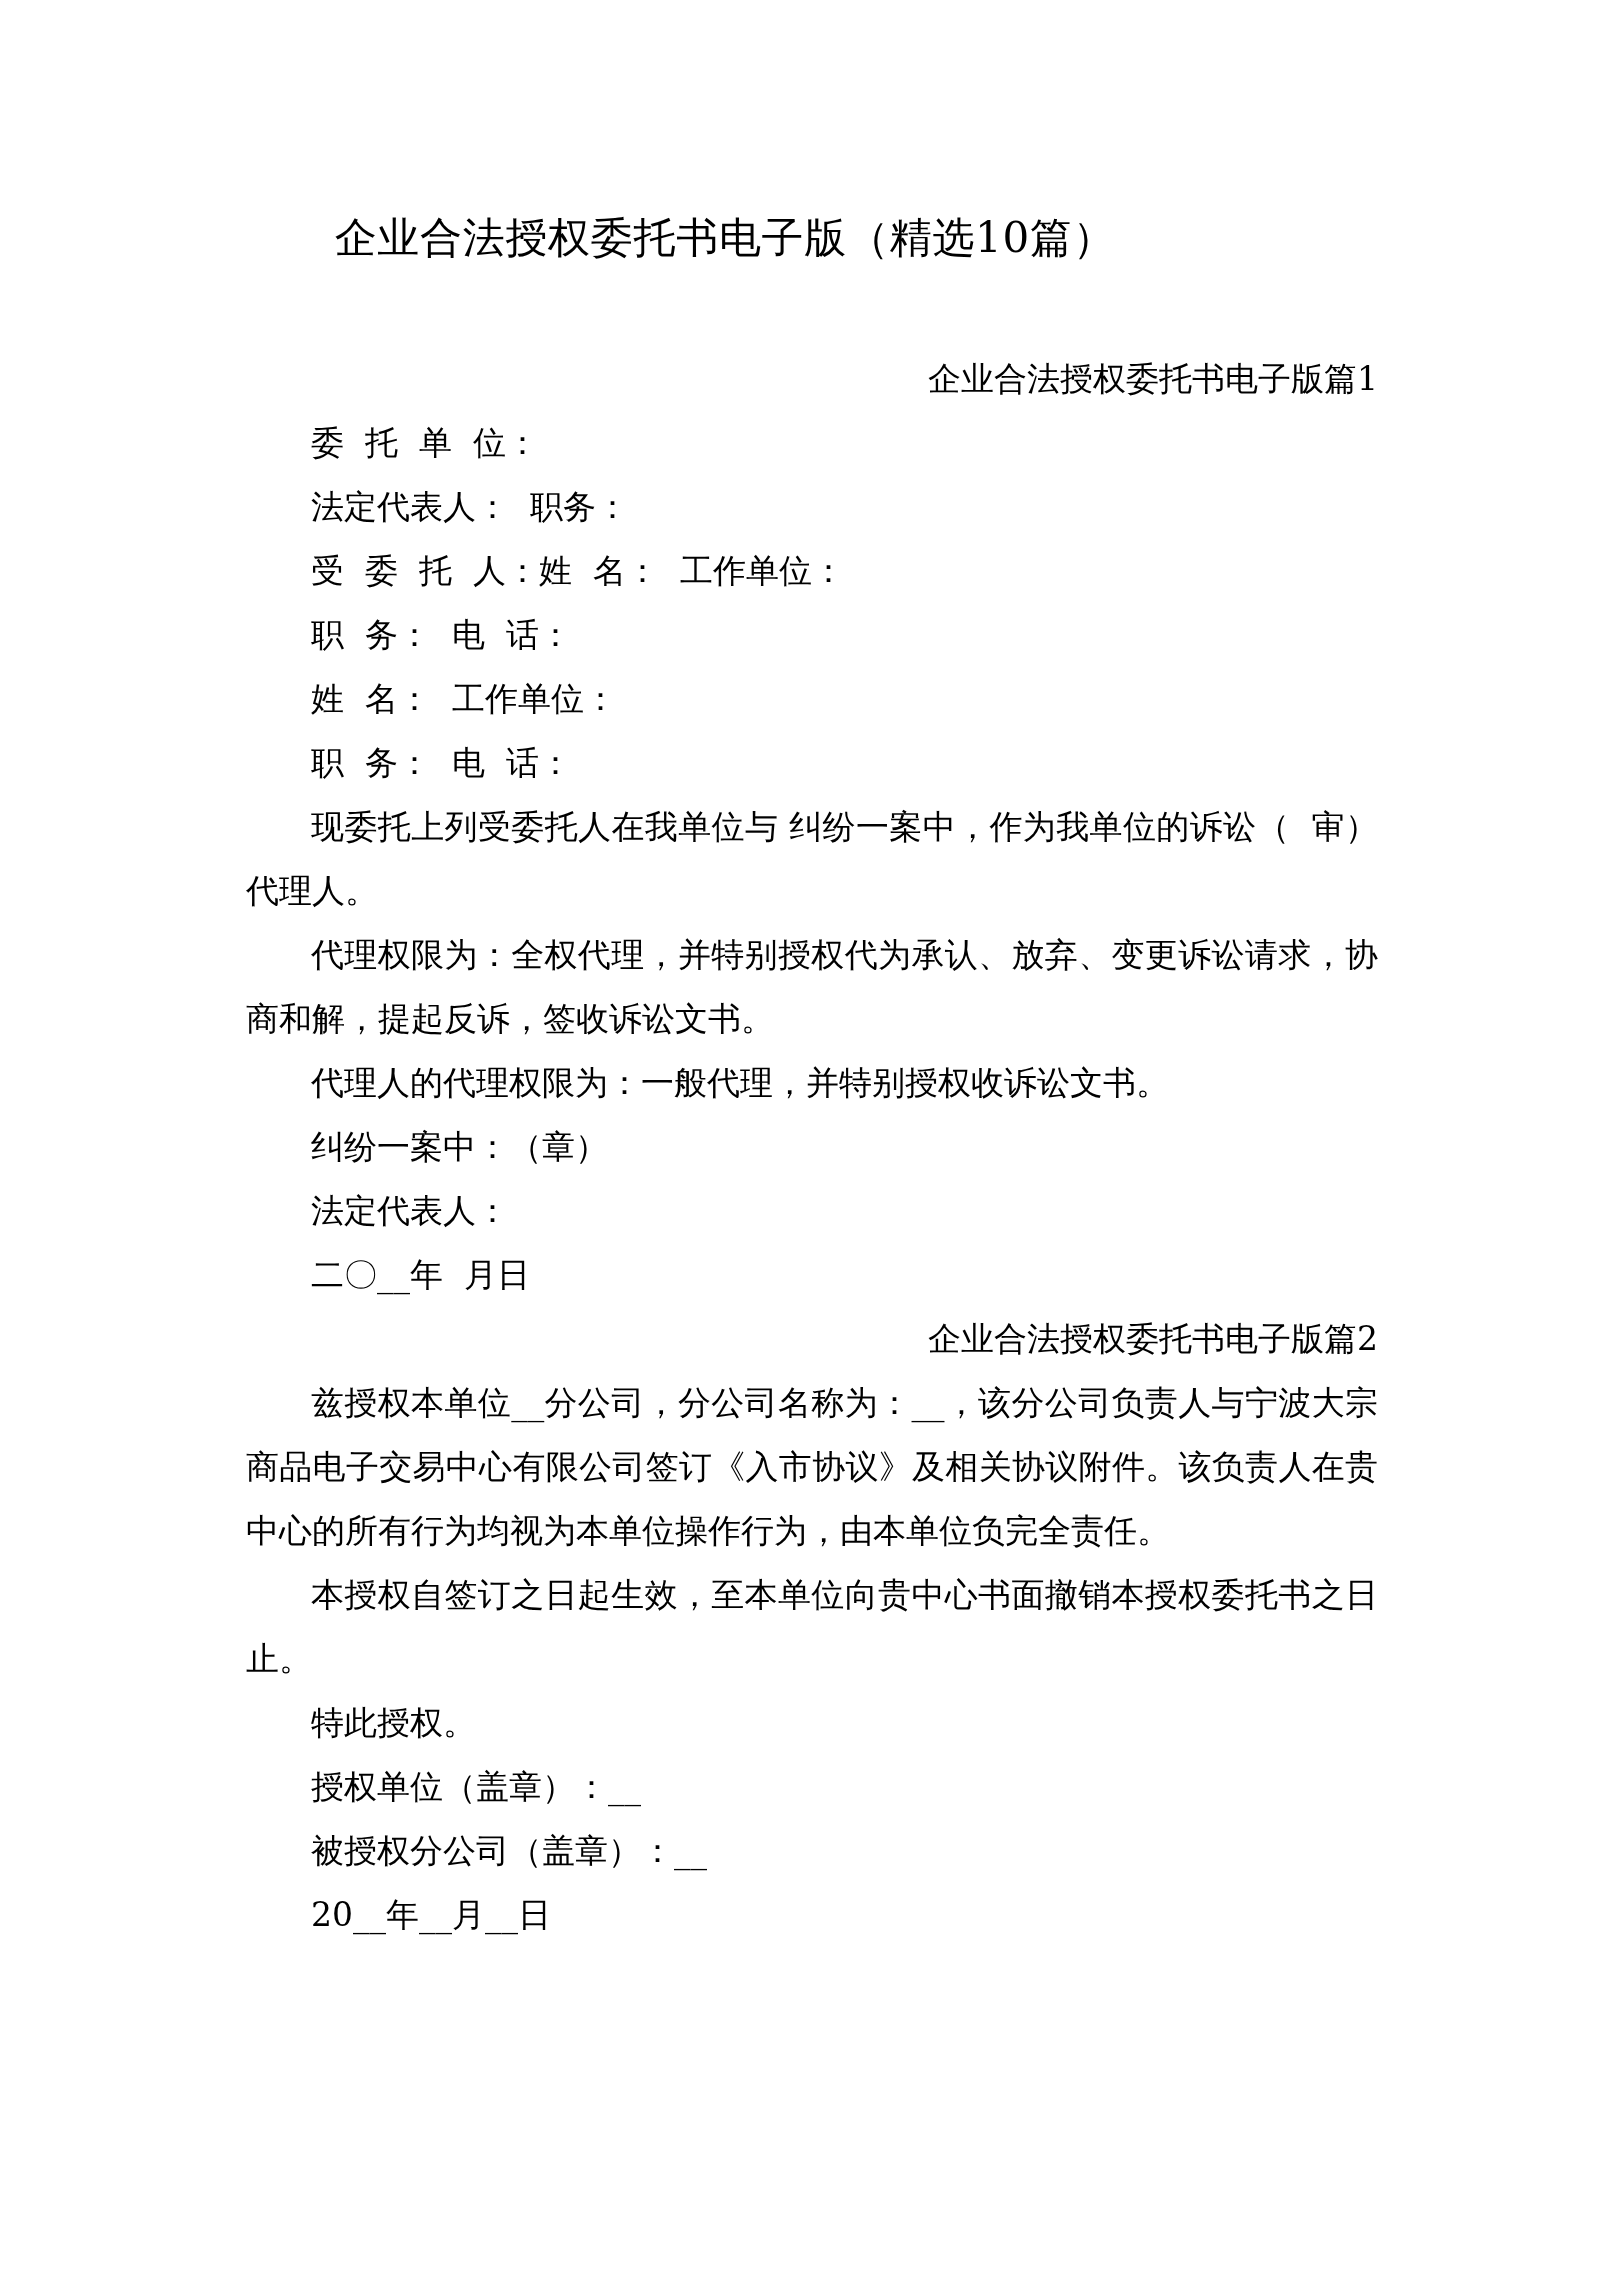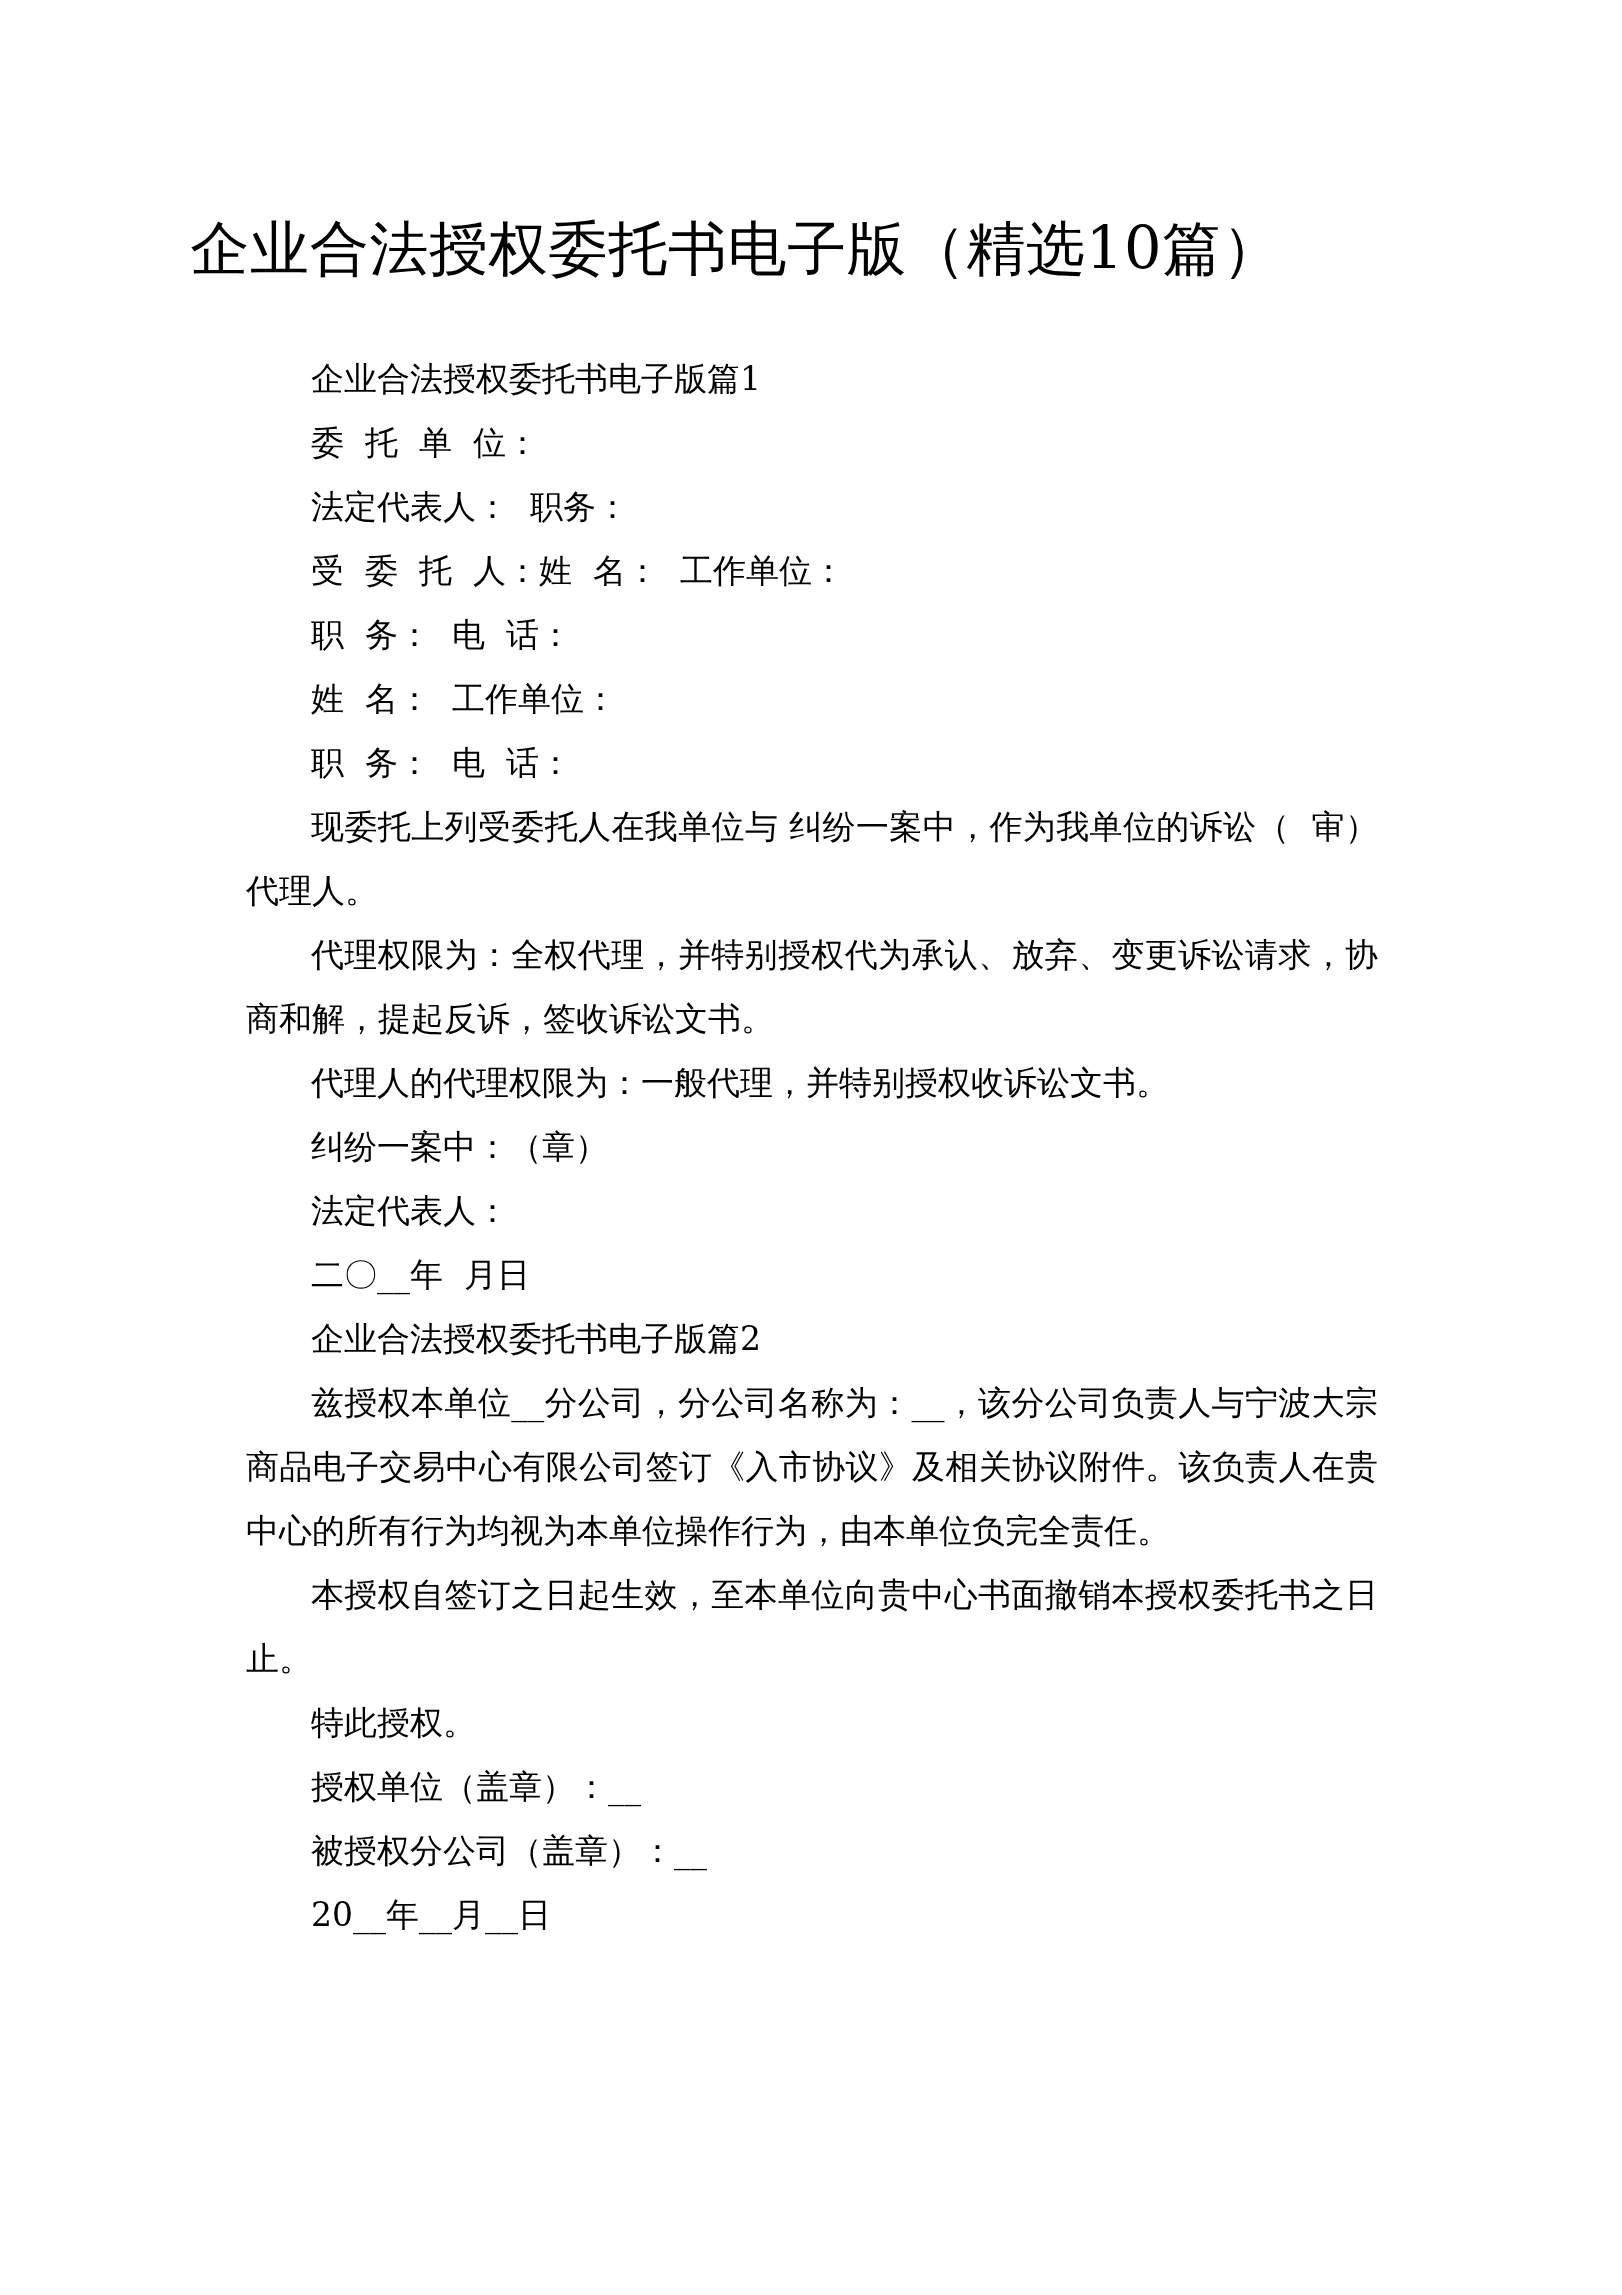--- a/index.html
+++ b/index.html
@@ -21,42 +21,42 @@
       top: 0;
       width: 1623px;
       height: 2295px;
     }
     .doc-title {
       position: absolute;
       left: 0;
       top: 196px;
       width: 1446px;
       text-align: center;
-      font-size: 59px;
+      font-size: 42px;
       line-height: 79px;
       letter-spacing: 0.7px;
-      margin: 13px;
+      margin: 2px;
       font-weight: normal;
     }
     .body-text {
       position: absolute;
       left: 246px;
       top: 347px;
       width: 1132px;
       font-size: 33px;
       line-height: 64px;
     }
     .para {
       margin: 0;
       text-indent: 65px;
       text-align: justify;
       white-space: pre-wrap;
     }
     .para.heading {
-      text-align: left;
+      text-align: right;
     }
   </style>
 </head>
 <body>
 
 <div class="page">
   <h1 class="doc-title">企业合法授权委托书电子版（精选10篇）</h1>
 
   <div class="body-text">
     <p class="para heading">企业合法授权委托书电子版篇1</p>

